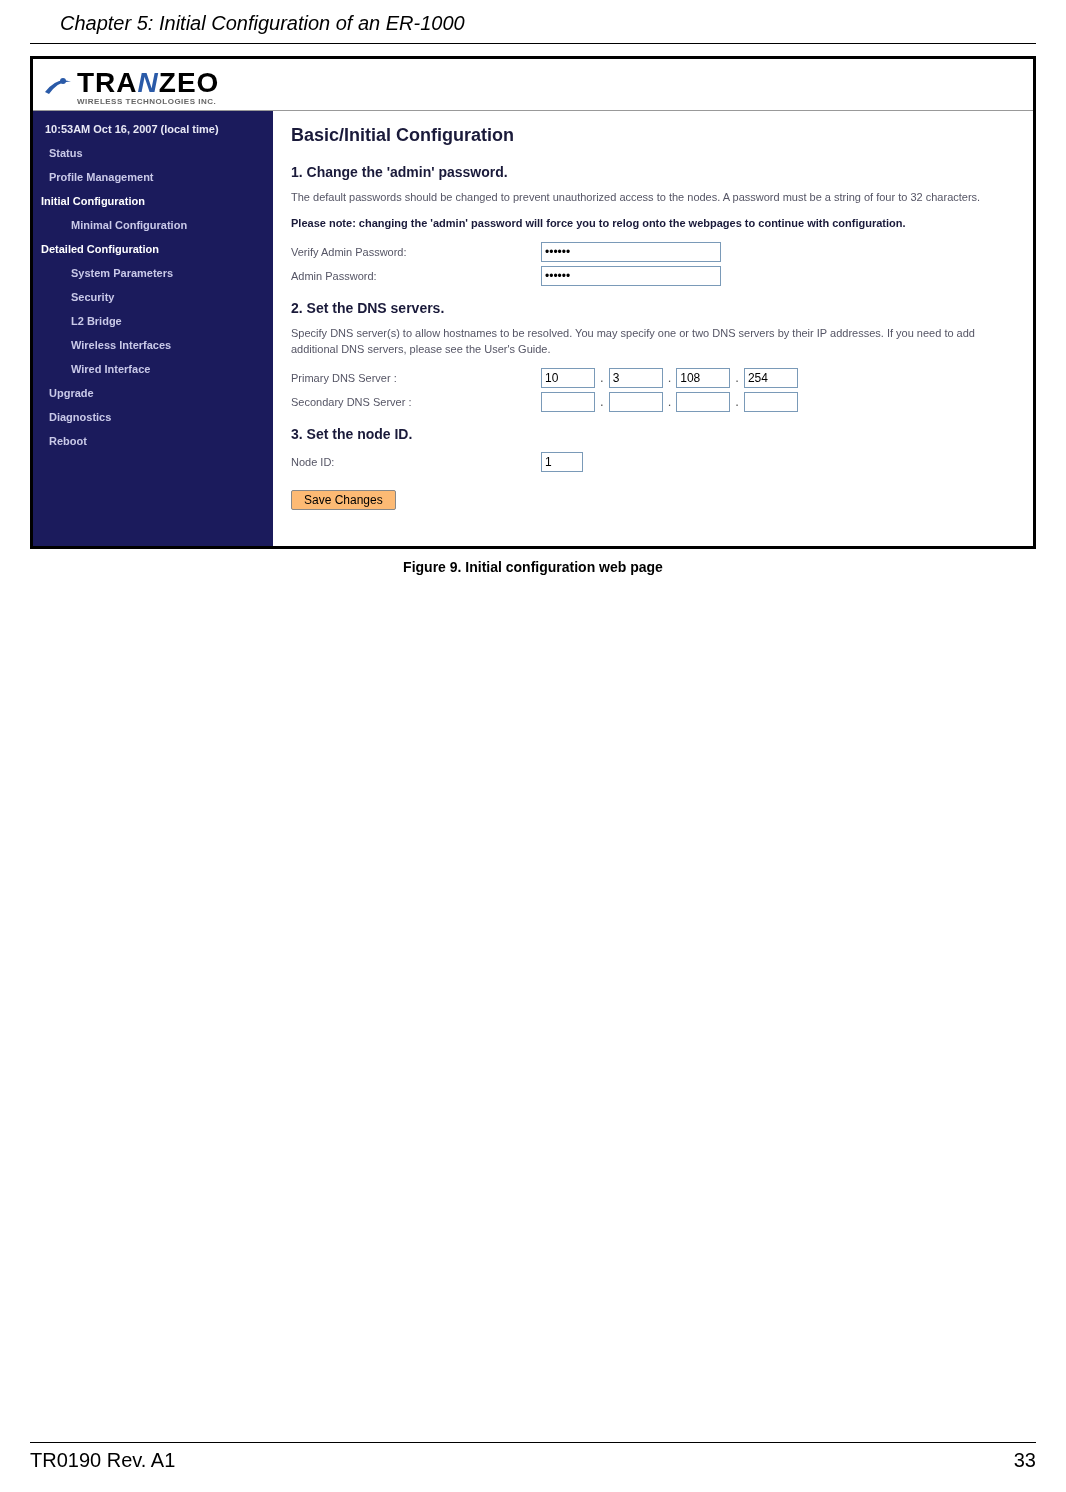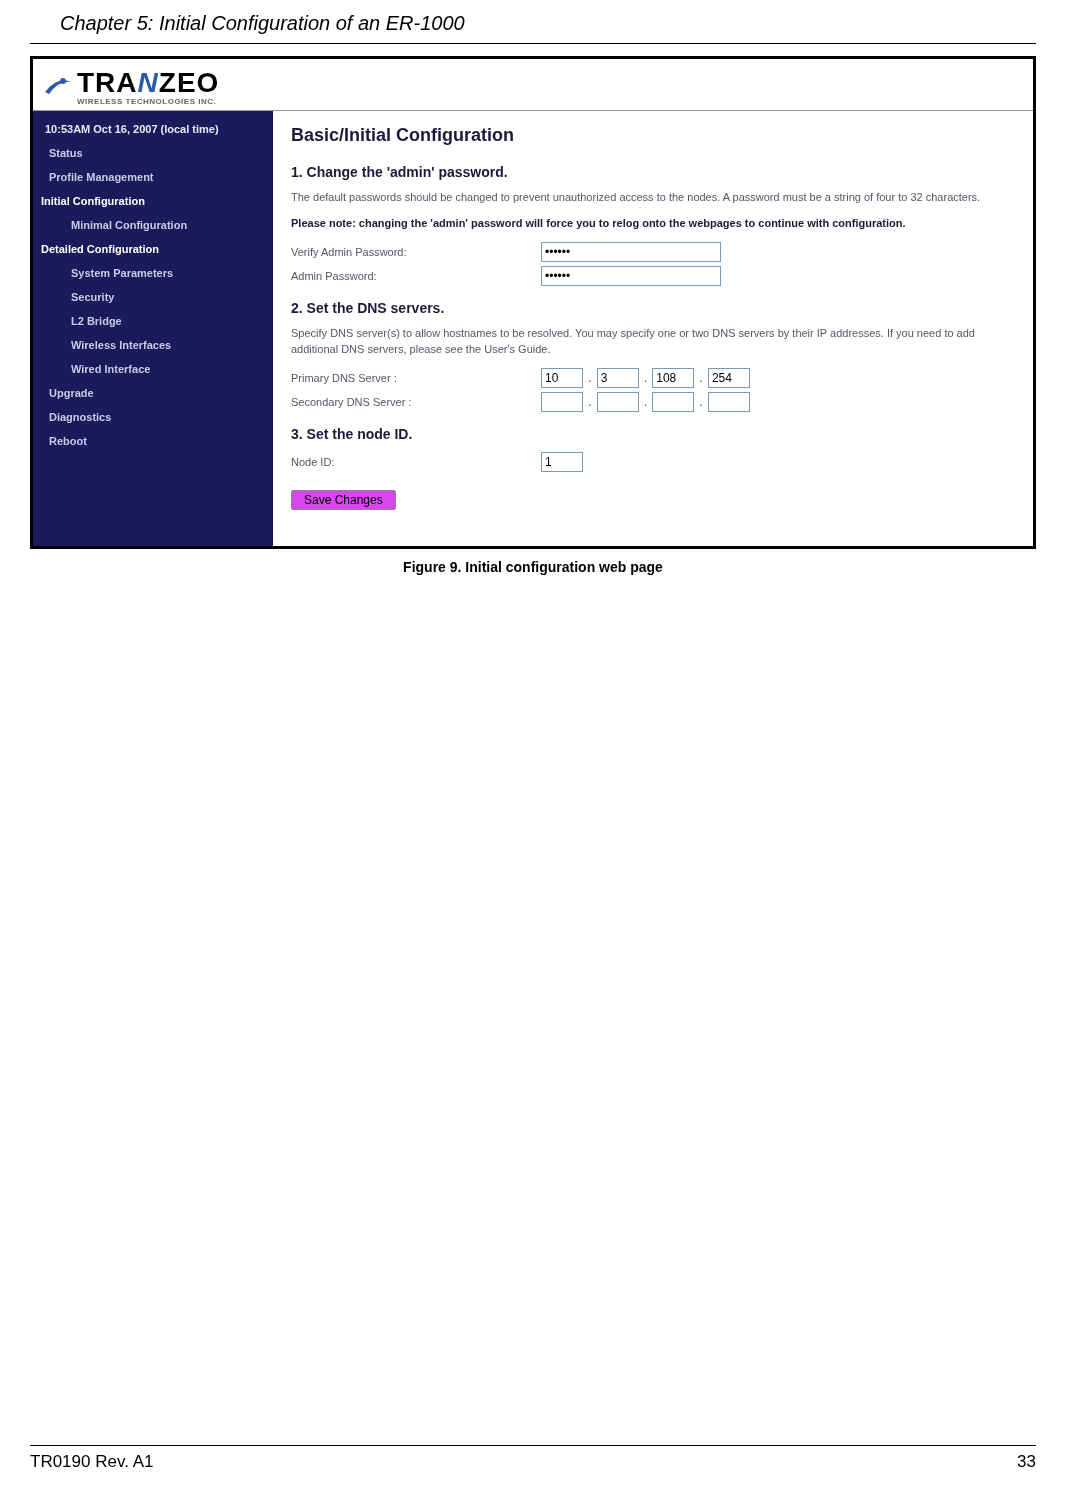--- a/index.html
+++ b/index.html
@@ -124,48 +124,48 @@
     }
     .form-row input[type="password"],
     .form-row input[type="text"] {
       border: 1px solid #7a9ab8;
       padding: 1px 3px;
       font-size: 12px;
       font-family: Arial, sans-serif;
       height: 20px;
     }
     .pw-input { width: 180px; }
-    .ip-input { width: 42px; }
+    .ip-input { width: 54px; }
     .node-input { width: 42px; }
     .ip-dot { padding: 0 5px; color: #555; font-size: 13px; }
     .save-btn {
       margin-top: 14px;
       font-size: 12px;
       padding: 2px 12px;
-      background: #d946ef;
+      background: #fdba74;
       border: 1px solid #888;
       border-radius: 2px;
       font-family: Arial, sans-serif;
     }
     .figure-caption {
       text-align: center;
       font-weight: bold;
       font-size: 14px;
       margin-top: 10px;
     }
     .page-footer {
       position: absolute;
       bottom: 20px;
       left: 30px;
       right: 30px;
       border-top: 1px solid #000;
       padding-top: 6px;
       display: flex;
       justify-content: space-between;
-      font-size: 17px;
+      font-size: 20px;
     }
     .logo-swoosh {
       width: 30px; height: 30px; position: relative;
     }
     .logo-swoosh svg { width: 100%; height: 100%; }
   </style>
 </head>
 <body>
 
 <div class="page-header">Chapter 5: Initial Configuration of an ER-1000</div>

